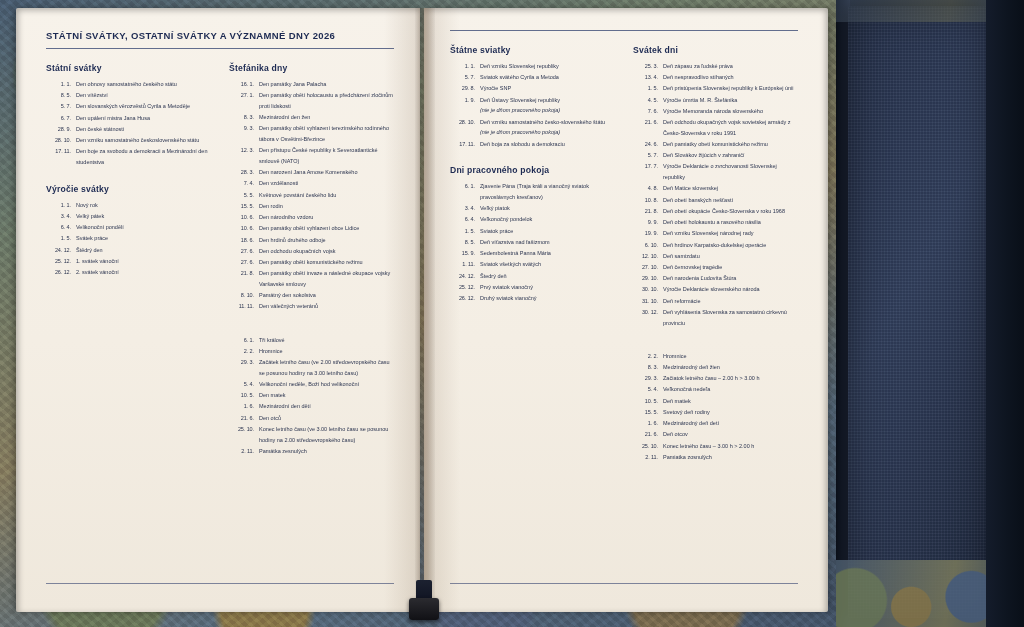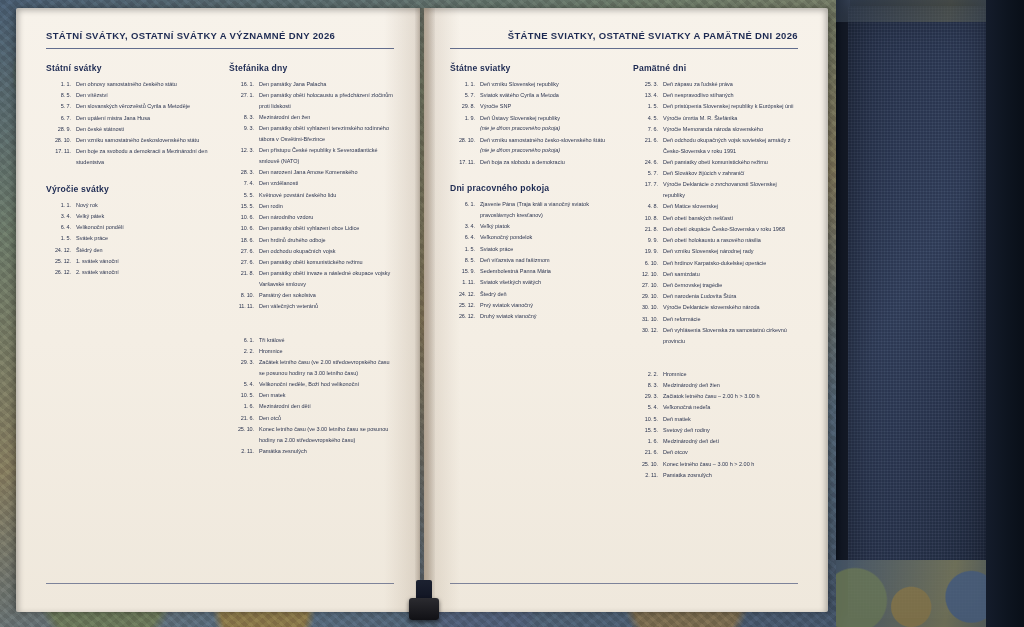--- a/index.html
+++ b/index.html
@@ -351,21 +351,20 @@
                 </li>
               </ul>
             </div>
           </div>
       </div>
       <div class="rule-bottom"></div>
     </div>
 
     <div class="page page-right">
       <div class="pg-inner">
-        <div class="pg-title">ŠTÁTNE SVIATKY, OSTATNÉ SVIATKY A PAMÄTNÉ DNI 2026</div>
         <div class="rule"></div>
         <div class="cols" id="right-cols">
             <div class="col">
               <div class="sec-title">Štátne sviatky</div>
               <ul class="list">
                 <li>
                   <span class="dt">1. 1.</span>
                   <span class="nm"><span>Deň vzniku Slovenskej republiky</span></span>
                 </li>
                 <li>
@@ -427,21 +426,21 @@
                   <span class="dt">25. 12.</span>
                   <span class="nm"><span>Prvý sviatok vianočný</span></span>
                 </li>
                 <li>
                   <span class="dt">26. 12.</span>
                   <span class="nm"><span>Druhý sviatok vianočný</span></span>
                 </li>
               </ul>
             </div>
             <div class="col">
-              <div class="sec-title">Pamätné dni</div>
+              <div class="sec-title">Svátek dni</div>
               <ul class="list">
                 <li>
                   <span class="dt">25. 3.</span>
                   <span class="nm"><span>Deň zápasu za ľudské práva</span></span>
                 </li>
                 <li>
                   <span class="dt">13. 4.</span>
                   <span class="nm"><span>Deň nespravodlivo stíhaných</span></span>
                 </li>
                 <li>

